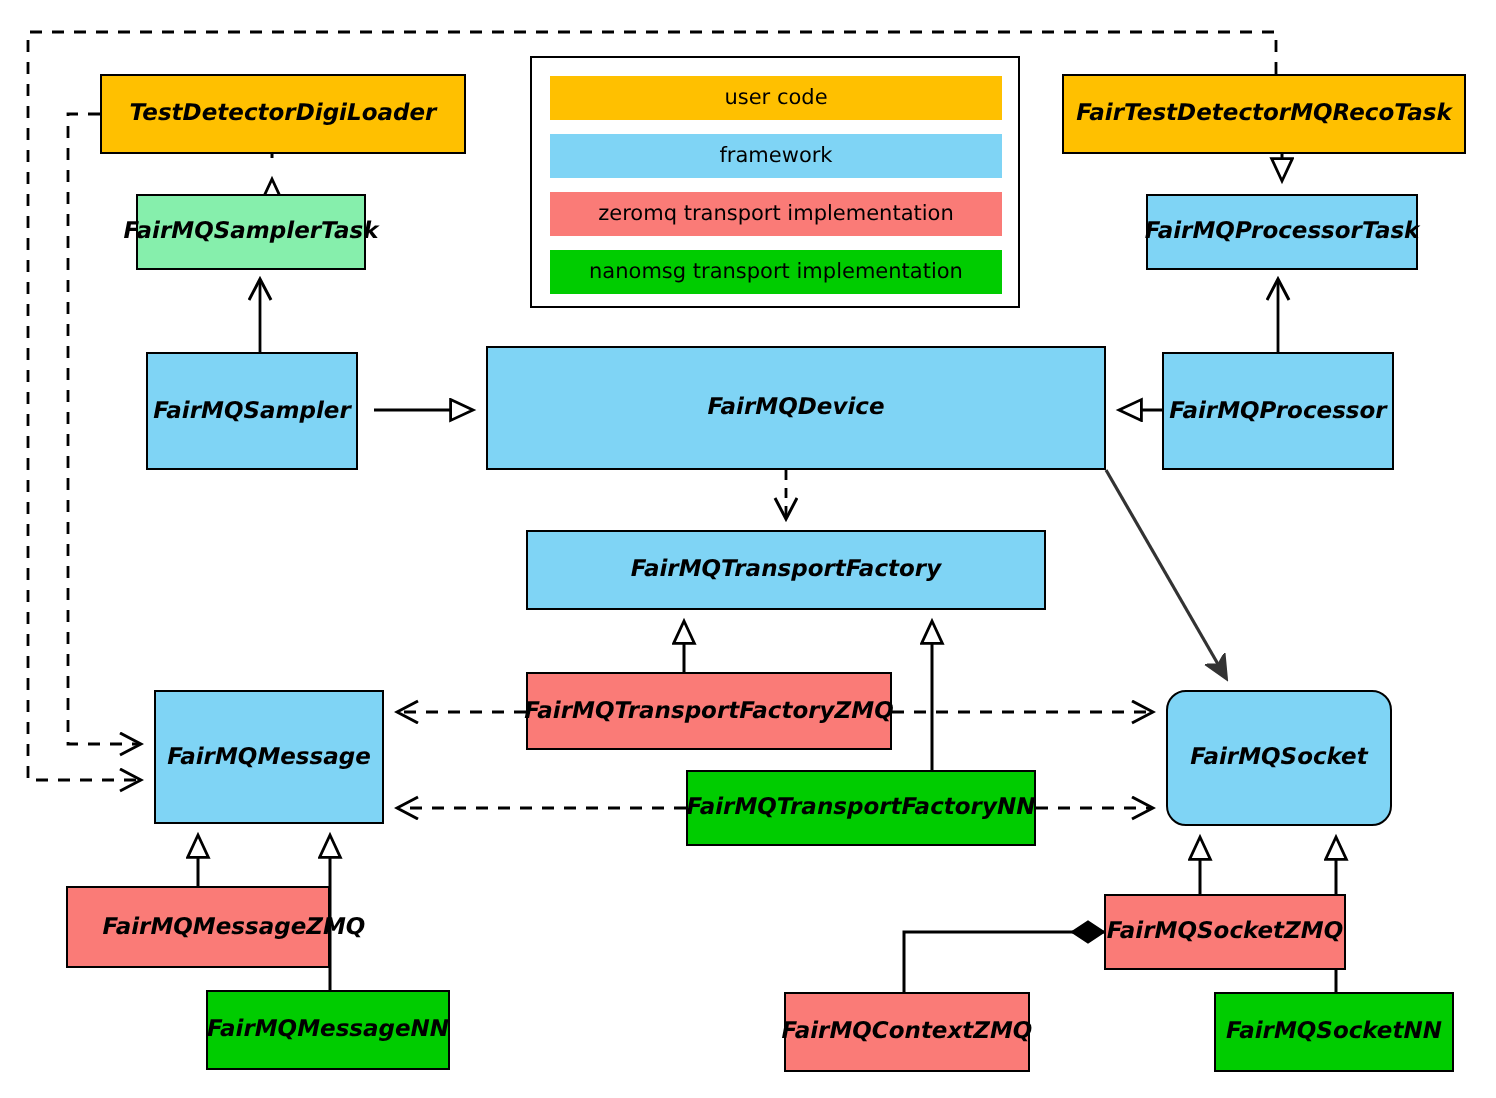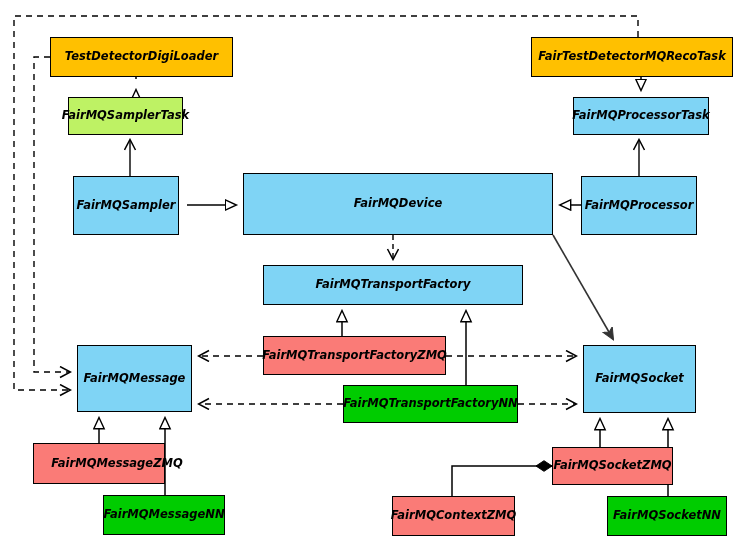--- a/index.html
+++ b/index.html
@@ -116,44 +116,58 @@
 
     <g>
       <line x1="668" y1="496" x2="668" y2="419" stroke="#000" stroke-width="1.5" marker-end="url(#tri)"></line>
     </g>
 
     <g>
       <polyline points="552,466 452,466 452,496" fill="none" stroke="#000" stroke-width="1.5" marker-start="url(#diamond)"></polyline>
     </g>
   </svg>
 
+  <div class="legend-box" style="left:265px;top:28px;width:245px;height:126px;">
+    <div class="legend-bar" style="left:9px;top:9px;width:226px;height:22px;background:#FFC000;">
+      <span>user code</span>
+    </div>
+    <div class="legend-bar" style="left:9px;top:38px;width:226px;height:22px;background:#7FD4F5;">
+      <span>framework</span>
+    </div>
+    <div class="legend-bar" style="left:9px;top:67px;width:226px;height:22px;background:#FA7B77;">
+      <span>zeromq transport implementation</span>
+    </div>
+    <div class="legend-bar" style="left:9px;top:96px;width:226px;height:22px;background:#00CC00;">
+      <span>nanomsg transport implementation</span>
+    </div>
+  </div>
 
   <div class="node" style="left:50px;top:37px;width:183px;height:40px;background:#FFC000;">TestDetectorDigiLoader</div>
 
   <div class="node" style="left:531px;top:37px;width:202px;height:40px;background:#FFC000;">FairTestDetectorMQRecoTask</div>
 
-  <div class="node abstract" style="left:68px;top:97px;width:115px;height:38px;background:#bef264;">FairMQSamplerTask</div>
+  <div class="node abstract" style="left:68px;top:97px;width:115px;height:38px;background:#86efac;">FairMQSamplerTask</div>
 
   <div class="node abstract" style="left:573px;top:97px;width:136px;height:38px;background:#7FD4F5;">FairMQProcessorTask</div>
 
   <div class="node" style="left:73px;top:176px;width:106px;height:59px;background:#7FD4F5;">FairMQSampler</div>
 
   <div class="node" style="left:243px;top:173px;width:310px;height:62px;background:#7FD4F5;">FairMQDevice</div>
 
   <div class="node" style="left:581px;top:176px;width:116px;height:59px;background:#7FD4F5;">FairMQProcessor</div>
 
   <div class="node abstract" style="left:263px;top:265px;width:260px;height:40px;background:#7FD4F5;">FairMQTransportFactory</div>
 
   <div class="node" style="left:263px;top:336px;width:183px;height:39px;background:#FA7B77;">FairMQTransportFactoryZMQ</div>
 
   <div class="node" style="left:343px;top:385px;width:175px;height:38px;background:#00CC00;">FairMQTransportFactoryNN</div>
 
   <div class="node abstract" style="left:77px;top:345px;width:115px;height:67px;background:#7FD4F5;">FairMQMessage</div>
 
-  <div class="node abstract" style="left:583px;top:345px;width:113px;height:68px;background:#7FD4F5;">FairMQSocket</div>
+  <div class="node abstract" style="left:583px;top:345px;width:113px;height:68px;background:#7FD4F5;border-radius:10px;">FairMQSocket</div>
 
   <div class="node" style="left:33px;top:443px;width:132px;height:41px;background:#FA7B77;padding-left:36px;">FairMQMessageZMQ</div>
 
   <div class="node" style="left:103px;top:495px;width:122px;height:40px;background:#00CC00;">FairMQMessageNN</div>
 
   <div class="node" style="left:552px;top:447px;width:121px;height:38px;background:#FA7B77;">FairMQSocketZMQ</div>
 
   <div class="node" style="left:392px;top:496px;width:123px;height:40px;background:#FA7B77;">FairMQContextZMQ</div>
 
   <div class="node" style="left:607px;top:496px;width:120px;height:40px;background:#00CC00;">FairMQSocketNN</div>

